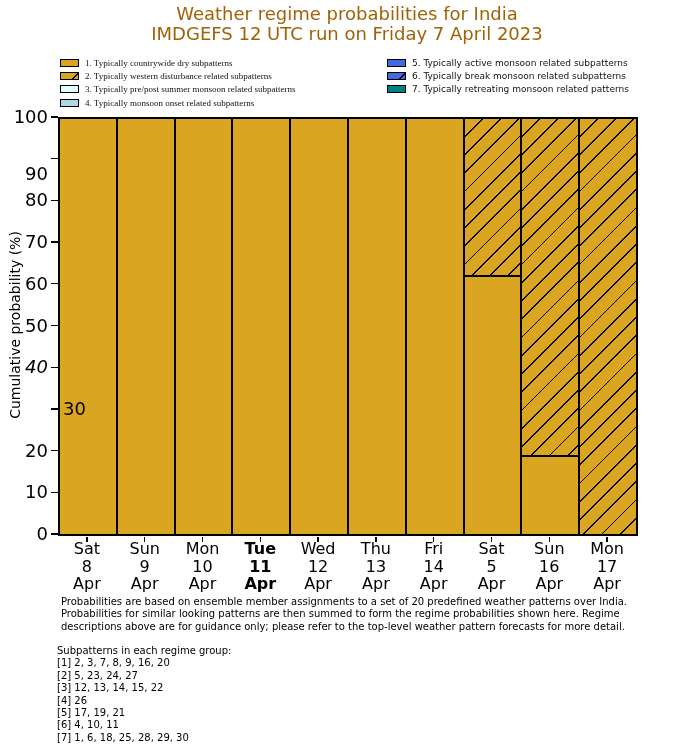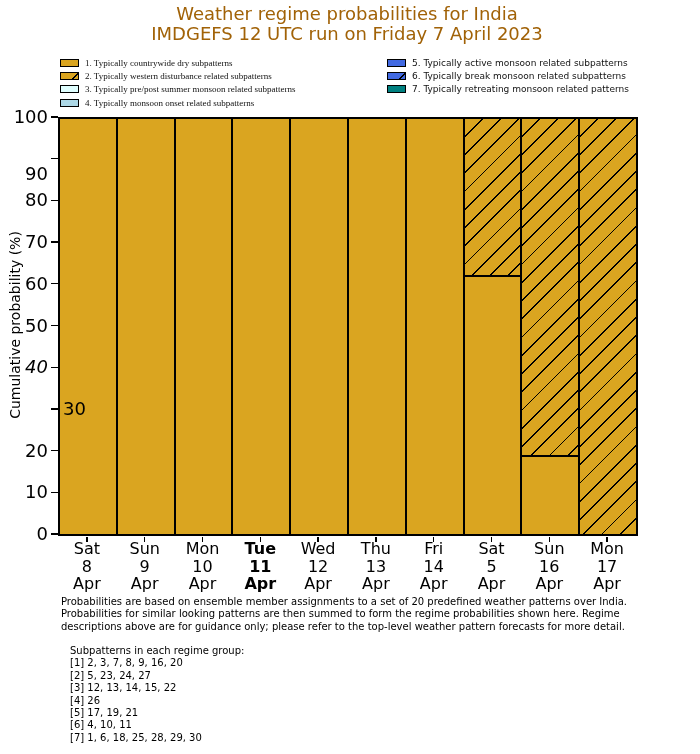--- a/index.html
+++ b/index.html
@@ -22,21 +22,21 @@
 
   .ytick-label{position:absolute;left:0;width:48px;text-align:right;font-size:18px;height:16px;line-height:16px;}
   .ytick-mark{position:absolute;width:7px;height:1.3px;background:#000;}
   .xtick-mark{position:absolute;width:1.3px;height:5px;background:#000;}
   .xtick-label{position:absolute;width:58px;text-align:center;font-size:16px;line-height:17.5px;}
 
   .ylabel{position:absolute;top:325px;left:15px;transform:translate(-50%,-50%) rotate(-90deg);
           white-space:nowrap;font-size:14px;}
 
   .footnote{position:absolute;left:61px;top:596px;font-size:10px;line-height:12.4px;}
-  .subpatterns{position:absolute;left:70px;top:645px;font-size:10px;line-height:12.4px;}
+  .subpatterns{position:absolute;left:57px;top:645px;font-size:10px;line-height:12.4px;}
 </style>
 </head>
 <body>
 
 <div id="page">
 
   <div class="title-block">
     <div>Weather regime probabilities for India</div>
     <div>IMDGEFS 12 UTC run on Friday 7 April 2023</div>
   </div>

